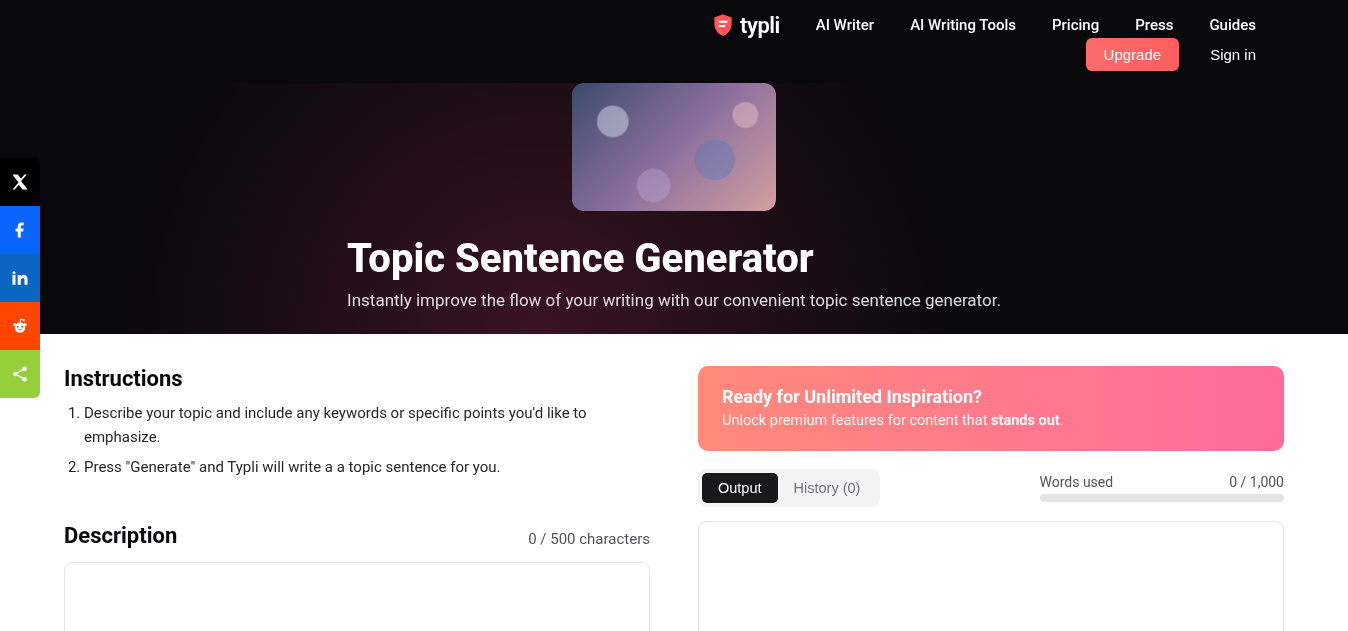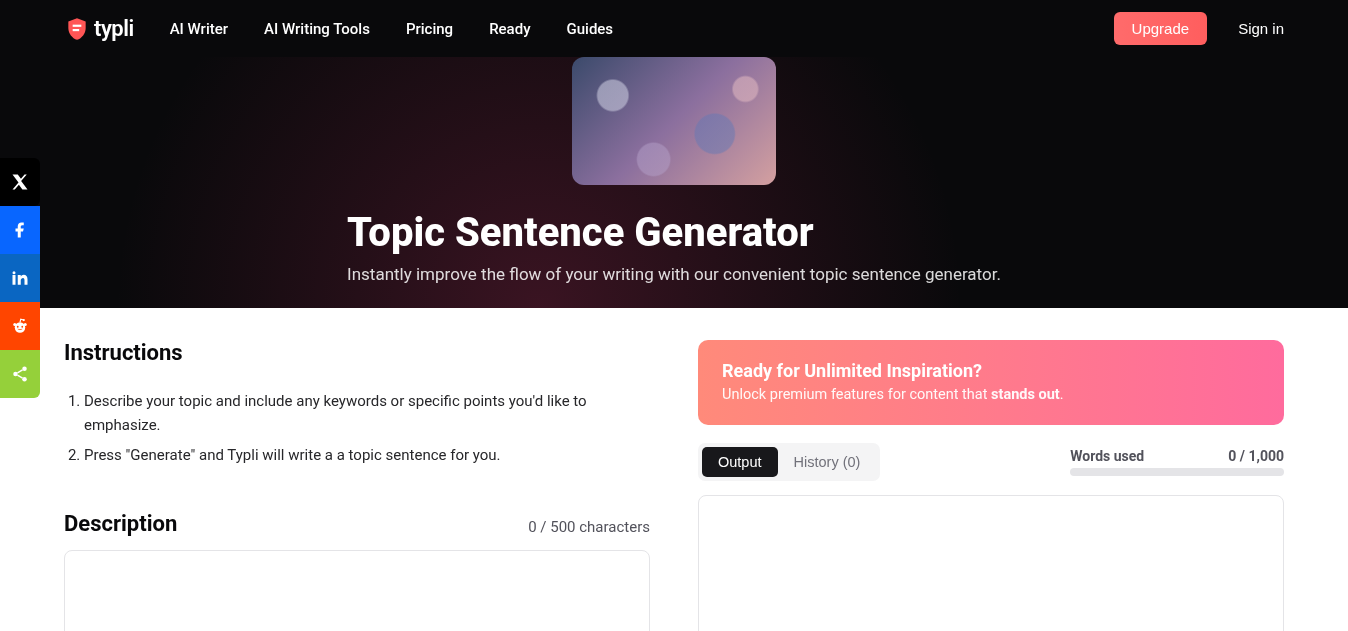--- a/index.html
+++ b/index.html
@@ -1,19 +1,19 @@
 <!DOCTYPE html>
 <html><head>
   <meta charset="utf-8">
   <style>
     * { margin: 0; padding: 0; box-sizing: border-box; }
     body { font-family: -apple-system, BlinkMacSystemFont, 'Segoe UI', Roboto, sans-serif; background: #fff; color: #09090b; }
     
     .header { background: #09090b; }
-    .nav { display: flex; align-items: center; justify-content: space-between; padding: 12px 64px; }
+    .nav { display: flex; align-items: flex-end; justify-content: space-between; padding: 12px 92px; flex-direction: column; }
     .nav-left { display: flex; align-items: center; gap: 36px; }
     .logo { display: flex; align-items: center; gap: 4px; }
     .logo-icon { width: 26px; height: 26px; }
     .logo-text { color: #fff; font-size: 22px; font-weight: 600; letter-spacing: -0.5px; }
     .nav-links { display: flex; gap: 36px; }
     .nav-link { color: #fff; text-decoration: none; font-size: 15px; font-weight: 500; cursor: pointer; }
     .nav-right { display: flex; align-items: center; gap: 31px; }
     .upgrade-btn { background: linear-gradient(90deg, #ff6b6b, #ff5e5e); color: #fff; border: none; padding: 8px 18px; border-radius: 6px; font-size: 15px; font-weight: 500; cursor: pointer; }
     .signin-btn { color: #fff; background: none; border: none; font-size: 15px; font-weight: 500; cursor: pointer; }
     
@@ -24,21 +24,21 @@
       radial-gradient(circle at 20% 30%, rgba(200,200,220,0.6) 8%, transparent 9%),
       radial-gradient(circle at 70% 60%, rgba(100,120,180,0.5) 12%, transparent 13%),
       radial-gradient(circle at 40% 80%, rgba(180,160,200,0.5) 10%, transparent 11%),
       radial-gradient(circle at 85% 25%, rgba(220,180,190,0.6) 6%, transparent 7%);
     }
     .hero-text h1 { color: #fff; font-size: 40px; font-weight: 800; margin-bottom: 8px; }
     .hero-text p { color: rgba(255,255,255,0.85); font-size: 17px; }
     
     .main { display: grid; grid-template-columns: 1fr 1fr; gap: 48px; padding: 32px 64px; max-width: 1348px; }
     
-    .instructions h2 { font-size: 22px; font-weight: 700; margin-bottom: 24px; }
+    .instructions h2 { font-size: 22px; font-weight: 700; margin-bottom: 10px; }
     .instructions ol { padding-left: 20px; color: #27272a; font-size: 15px; line-height: 1.6; }
     .instructions li { margin-bottom: 6px; }
     
     .desc-section { margin-top: 44px; }
     .desc-header { display: flex; justify-content: space-between; align-items: flex-end; margin-bottom: 14px; }
     .desc-header h2 { font-size: 22px; font-weight: 700; }
     .char-count { color: #52525b; font-size: 15px; }
     .desc-textarea { width: 100%; min-height: 210px; border: 1px solid #e4e4e7; border-radius: 8px; padding: 12px; font-size: 15px; font-family: inherit; resize: vertical; }
     
     .premium-card { background: linear-gradient(90deg, #ff8a7a 0%, #ff6b9d 100%); border-radius: 10px; padding: 20px 24px; display: flex; justify-content: space-between; align-items: center; gap: 20px; }
@@ -47,21 +47,21 @@
     .premium-text strong { font-weight: 700; }
     .premium-btn { background: #fff; color: #18181b; border: none; padding: 11px 22px; border-radius: 7px; font-size: 15px; font-weight: 600; cursor: pointer; white-space: nowrap; }
     
     .output-section { margin-top: 18px; }
     .output-header { display: flex; justify-content: space-between; align-items: center; margin-bottom: 14px; }
     .tabs { display: inline-flex; background: #f4f4f5; border-radius: 7px; padding: 4px; }
     .tab { padding: 7px 16px; border-radius: 5px; font-size: 14.5px; font-weight: 500; cursor: pointer; border: none; background: none; }
     .tab.active { background: #18181b; color: #fff; }
     .tab:not(.active) { color: #71717a; }
     .words-used { font-size: 14px; }
-    .words-label { color: #52525b; margin-bottom: 4px; display: flex; justify-content: space-between; gap: 84px; font-weight: bold; }
+    .words-label { color: #52525b; margin-bottom: 4px; display: flex; justify-content: space-between; gap: 116px; }
     .words-bar { width: 100%; height: 8px; background: #e4e4e7; border-radius: 4px; }
     .output-box { width: 100%; min-height: 210px; border: 1px solid #e4e4e7; border-radius: 8px; padding: 12px; }
     
     .share-rail { position: fixed; left: 0; top: 158px; display: flex; flex-direction: column; z-index: 100; }
     .share-btn { width: 40px; height: 48px; border: none; display: flex; align-items: center; justify-content: center; cursor: pointer; color: #fff; }
     .share-x { background: #000; border-radius: 0 6px 6px 0; }
     .share-fb { background: #0866ff; }
     .share-li { background: #0a66c2; }
     .share-rd { background: #ff4500; }
     .share-st { background: #95d03a; border-radius: 0 0 6px 0; }
@@ -116,21 +116,21 @@
             <path fill="#ff5555" d="M12 2l8 3v6c0 5-3.5 9.5-8 11-4.5-1.5-8-6-8-11V5l8-3z"></path>
             <rect x="8" y="8" width="8" height="2" fill="#fff"></rect>
             <rect x="8" y="12" width="6" height="2" fill="#fff"></rect>
           </svg>
         <span class="logo-text">typli</span>
       </a>
       <div class="nav-links">
         <a class="nav-link">AI Writer</a>
         <a class="nav-link">AI Writing Tools</a>
         <a class="nav-link">Pricing</a>
-        <a class="nav-link">Ready</a>
+        <a class="nav-link">Press</a>
         <a class="nav-link">Guides</a>
       </div>
     </div>
     <div class="nav-right">
       <button class="upgrade-btn">Upgrade</button>
       <button class="signin-btn">Sign in</button>
     </div>
   </nav>
   <div class="hero">
     <div class="hero-inner">

